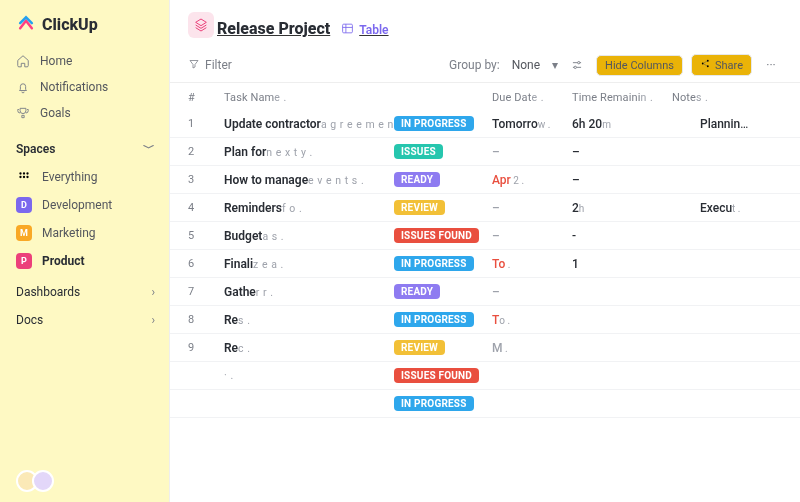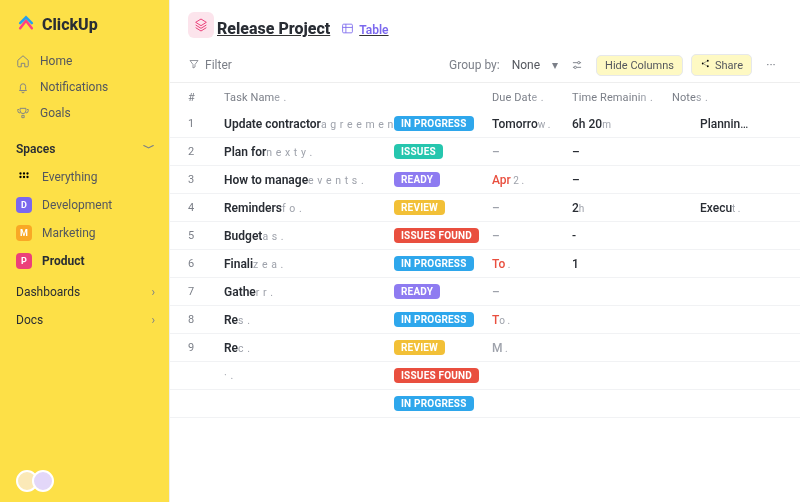--- a/index.html
+++ b/index.html
@@ -1,20 +1,20 @@
 <!DOCTYPE html>
 <html><head>
 <meta charset="utf-8">
 <style>
 * { margin: 0; padding: 0; box-sizing: border-box; }
 body { font-family: -apple-system, BlinkMacSystemFont, "Segoe UI", Roboto, sans-serif; font-size: 12px; color: #333; overflow: hidden; width: 800px; height: 502px; background: #fff; }
 .app { display: flex; height: 100%; }
 
 
-.sidebar { width: 170px; background: #fde047; border-right: 1px solid #eee; display: flex; flex-direction: column; padding: 14px 0 10px; }
+.sidebar { width: 170px; background: #fef9c3; border-right: 1px solid #eee; display: flex; flex-direction: column; padding: 14px 0 10px; }
 .logo { display: flex; align-items: center; gap: 6px; padding: 0 16px 14px; font-weight: 800; font-size: 16px; color: #292d34; }
 .logo-mark { width: 20px; height: 20px; display: inline-flex; }
 .nav { display: flex; flex-direction: column; }
 .nav-item { display: flex; align-items: center; gap: 10px; padding: 6px 16px; color: #54575e; font-size: 12px; cursor: pointer; }
 .nav-item .ic { width: 14px; height: 14px; display: inline-flex; align-items: center; justify-content: center; color: #7b7f88; }
 .section-header { display: flex; justify-content: space-between; align-items: center; padding: 14px 14px 6px 16px; font-size: 12px; color: #292d34; font-weight: 600; }
 .chev { color: #7b7f88; }
 .space-item { display: flex; align-items: center; gap: 10px; padding: 6px 16px; color: #54575e; font-size: 12px; cursor: pointer; }
 .space-item.active { font-weight: 700; color: #292d34; }
 .sqicon { width: 16px; height: 16px; border-radius: 4px; display: inline-flex; align-items: center; justify-content: center; font-size: 9px; font-weight: 700; color: #fff; }
@@ -30,21 +30,21 @@
 .proj-icon { width: 26px; height: 26px; border-radius: 6px; background: #fce4ec; display: flex; align-items: center; justify-content: center; }
 .proj-title { font-weight: 800; font-size: 16px; color: #292d34; }
 .tab-chip { display: flex; align-items: center; gap: 5px; margin-left: 8px; color: #7b68ee; font-size: 12px; font-weight: 600; }
 
 
 .toolbar { display: flex; align-items: center; padding: 6px 18px; border-bottom: 1px solid #eee; gap: 8px; }
 .filter-btn { display: flex; align-items: center; gap: 5px; color: #7b7f88; font-size: 12px; cursor: pointer; }
 .spacer { flex: 1; }
 .group-by { color: #7b7f88; font-size: 12px; display: flex; align-items: center; gap: 12px; }
 .group-by .val { color: #54575e; }
-.btn { border: 1px solid #e6e8eb; background: #fef9c3; border-radius: 5px; padding: 3px 8px; font-size: 11px; color: #54575e; cursor: pointer; display: flex; align-items: center; gap: 4px; }
+.btn { border: 1px solid #e6e8eb; background: #eab308; border-radius: 5px; padding: 3px 8px; font-size: 11px; color: #54575e; cursor: pointer; display: flex; align-items: center; gap: 4px; }
 .iconbtn { display: flex; align-items: center; justify-content: center; width: 22px; height: 22px; color: #7b7f88; cursor: pointer; }
 
 
 .table { flex: 1; overflow: auto; }
 .thead, .trow { display: grid; grid-template-columns: 36px 170px 98px 80px 100px 78px; padding: 0 18px; align-items: center; }
 .thead { padding-top: 8px; padding-bottom: 6px; color: #7b7f88; font-size: 11px; }
 .thead .th { white-space: nowrap; overflow: hidden; text-overflow: ellipsis; letter-spacing: .01em; }
 .trow { height: 28px; border-bottom: 1px solid #f1f2f4; font-size: 12px; color: #292d34; }
 .trow .num { color: #7b7f88; font-size: 11px; }
 .cell { white-space: nowrap; overflow: hidden; text-overflow: ellipsis; }

